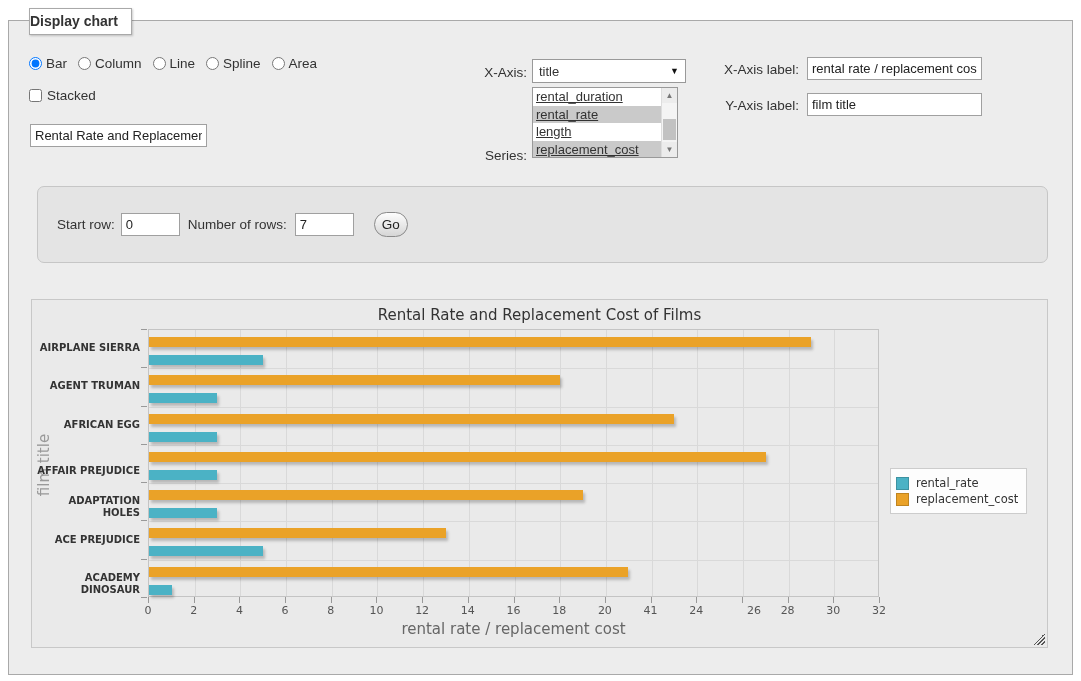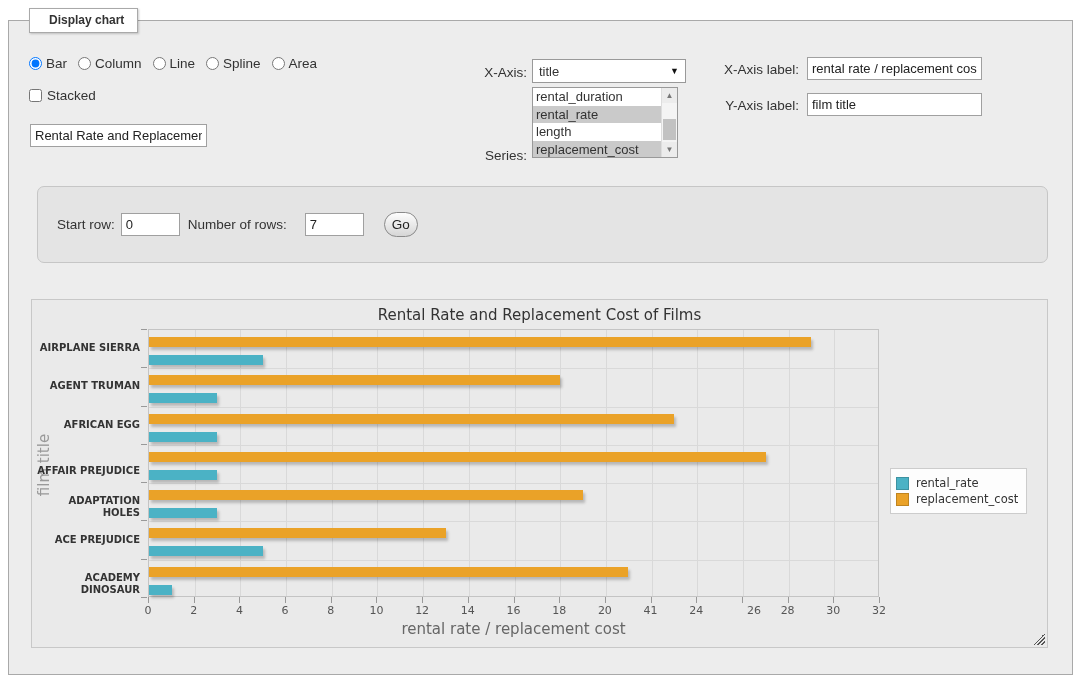--- a/index.html
+++ b/index.html
@@ -2,21 +2,21 @@
 <html><head>
 <meta charset="utf-8">
 <style>
   * { margin:0; padding:0; box-sizing:border-box; }
   html,body { width:1081px; height:681px; background:#fff; font-family:"Liberation Sans", sans-serif; color:#333; overflow:hidden; }
 
   
   .panel { position:absolute; left:8px; top:20px; width:1065px; height:655px;
            border:1px solid #a9a9a9; background:#ededed; }
   .panel-legend { position:absolute; left:20px; top:-13px; background:#fff;
-           border:1px solid #a9a9a9; padding:4px 13px 5px 19px; font-size:12px; font-weight:bold;
+           border:1px solid #a9a9a9; padding:4px 13px 5px 0; font-size:14px; font-weight:bold;
            color:#333; box-shadow:1px 1px 2px rgba(0,0,0,0.2); }
 
   
   .type-row { position:absolute; left:20px; top:35px; display:flex; align-items:center; font-size:13.5px; }
   .type-opt { display:flex; align-items:center; margin-right:11px; }
   .type-opt input { margin-right:4px; }
   .stacked-row { position:absolute; left:20px; top:67px; display:flex; align-items:center; font-size:13.5px; }
   .stacked-row input { margin-right:5px; }
   .txt { border:1px solid #a0a0a0; background:#fff; font-size:13px; font-family:"Liberation Sans",sans-serif;
          padding:2px 4px; color:#222; }
@@ -27,40 +27,40 @@
   .series-lbl  { left:430px; top:127px; width:88px; }
   .xal-lbl     { left:640px; top:41px;  width:150px; }
   .yal-lbl     { left:640px; top:77px;  width:150px; }
 
   .select-box { position:absolute; left:523px; top:38px; width:154px; height:24px; background:#fff;
                 border:1px solid #999; font-size:13px; display:flex; align-items:center;
                 padding:0 6px; cursor:default; }
   .select-box .arrow { margin-left:auto; font-size:9px; color:#111; }
 
   .listbox { position:absolute; left:523px; top:66px; width:146px; height:71px; background:#fff;
-             border:1px solid #999; font-size:13px; overflow:hidden; display:flex; }
+             border:1px solid #999; font-size:13px; overflow:hidden; display:flex;text-decoration:underline; }
   .lb-items { flex:1; }
   .lb-item { height:17.5px; line-height:17px; padding:0 3px; white-space:nowrap; }
   .lb-item.sel { background:#cacaca; }
   .lb-scroll { width:16px; background:#f4f4f4; border-left:1px solid #ddd; position:relative; }
   .lb-btn { position:absolute; left:0; width:100%; height:15px; font-size:8px; color:#777;
             display:flex; align-items:center; justify-content:center; background:#ececec; }
   .lb-up { top:0; } .lb-down { bottom:0; }
   .lb-thumb { position:absolute; left:1px; width:13px; top:31px; height:21px; background:#c2c2c2; }
 
   .xal-input { position:absolute; left:798px; top:36px; width:175px; height:23px; }
   .yal-input { position:absolute; left:798px; top:72px; width:175px; height:23px; }
 
   
   .rows-box { position:absolute; left:28px; top:165px; width:1011px; height:77px; background:#e4e4e4;
               border:1px solid #c6c6c6; border-radius:7px; display:flex; align-items:center;
               padding-left:19px; font-size:13.5px; }
   .rows-box .txt { width:59px; height:23px; }
   .rows-box .sp1 { margin-right:6px; }
-  .rows-box .sp2 { margin-left:8px; margin-right:18px; }
+  .rows-box .sp2 { margin-left:8px; margin-right:8px; }
   .go-btn { margin-left:20px; width:34px; height:25px; border-radius:13px;
             border:1px solid #8a8a8a; background:linear-gradient(#fdfdfd,#d6d6d6);
             font-size:13.5px; color:#222; font-family:"Liberation Sans",sans-serif; cursor:pointer; }
 
   
   .chart-wrap { position:absolute; left:22px; top:278px; width:1017px; height:349px;
                 background:#eaeaea; border:1px solid #c8c8c8;
                 font-family:"DejaVu Sans", sans-serif; }
   .chart-title { position:absolute; top:6px; left:0; width:100%; text-align:center;
                  font-size:15px; color:#333; }

